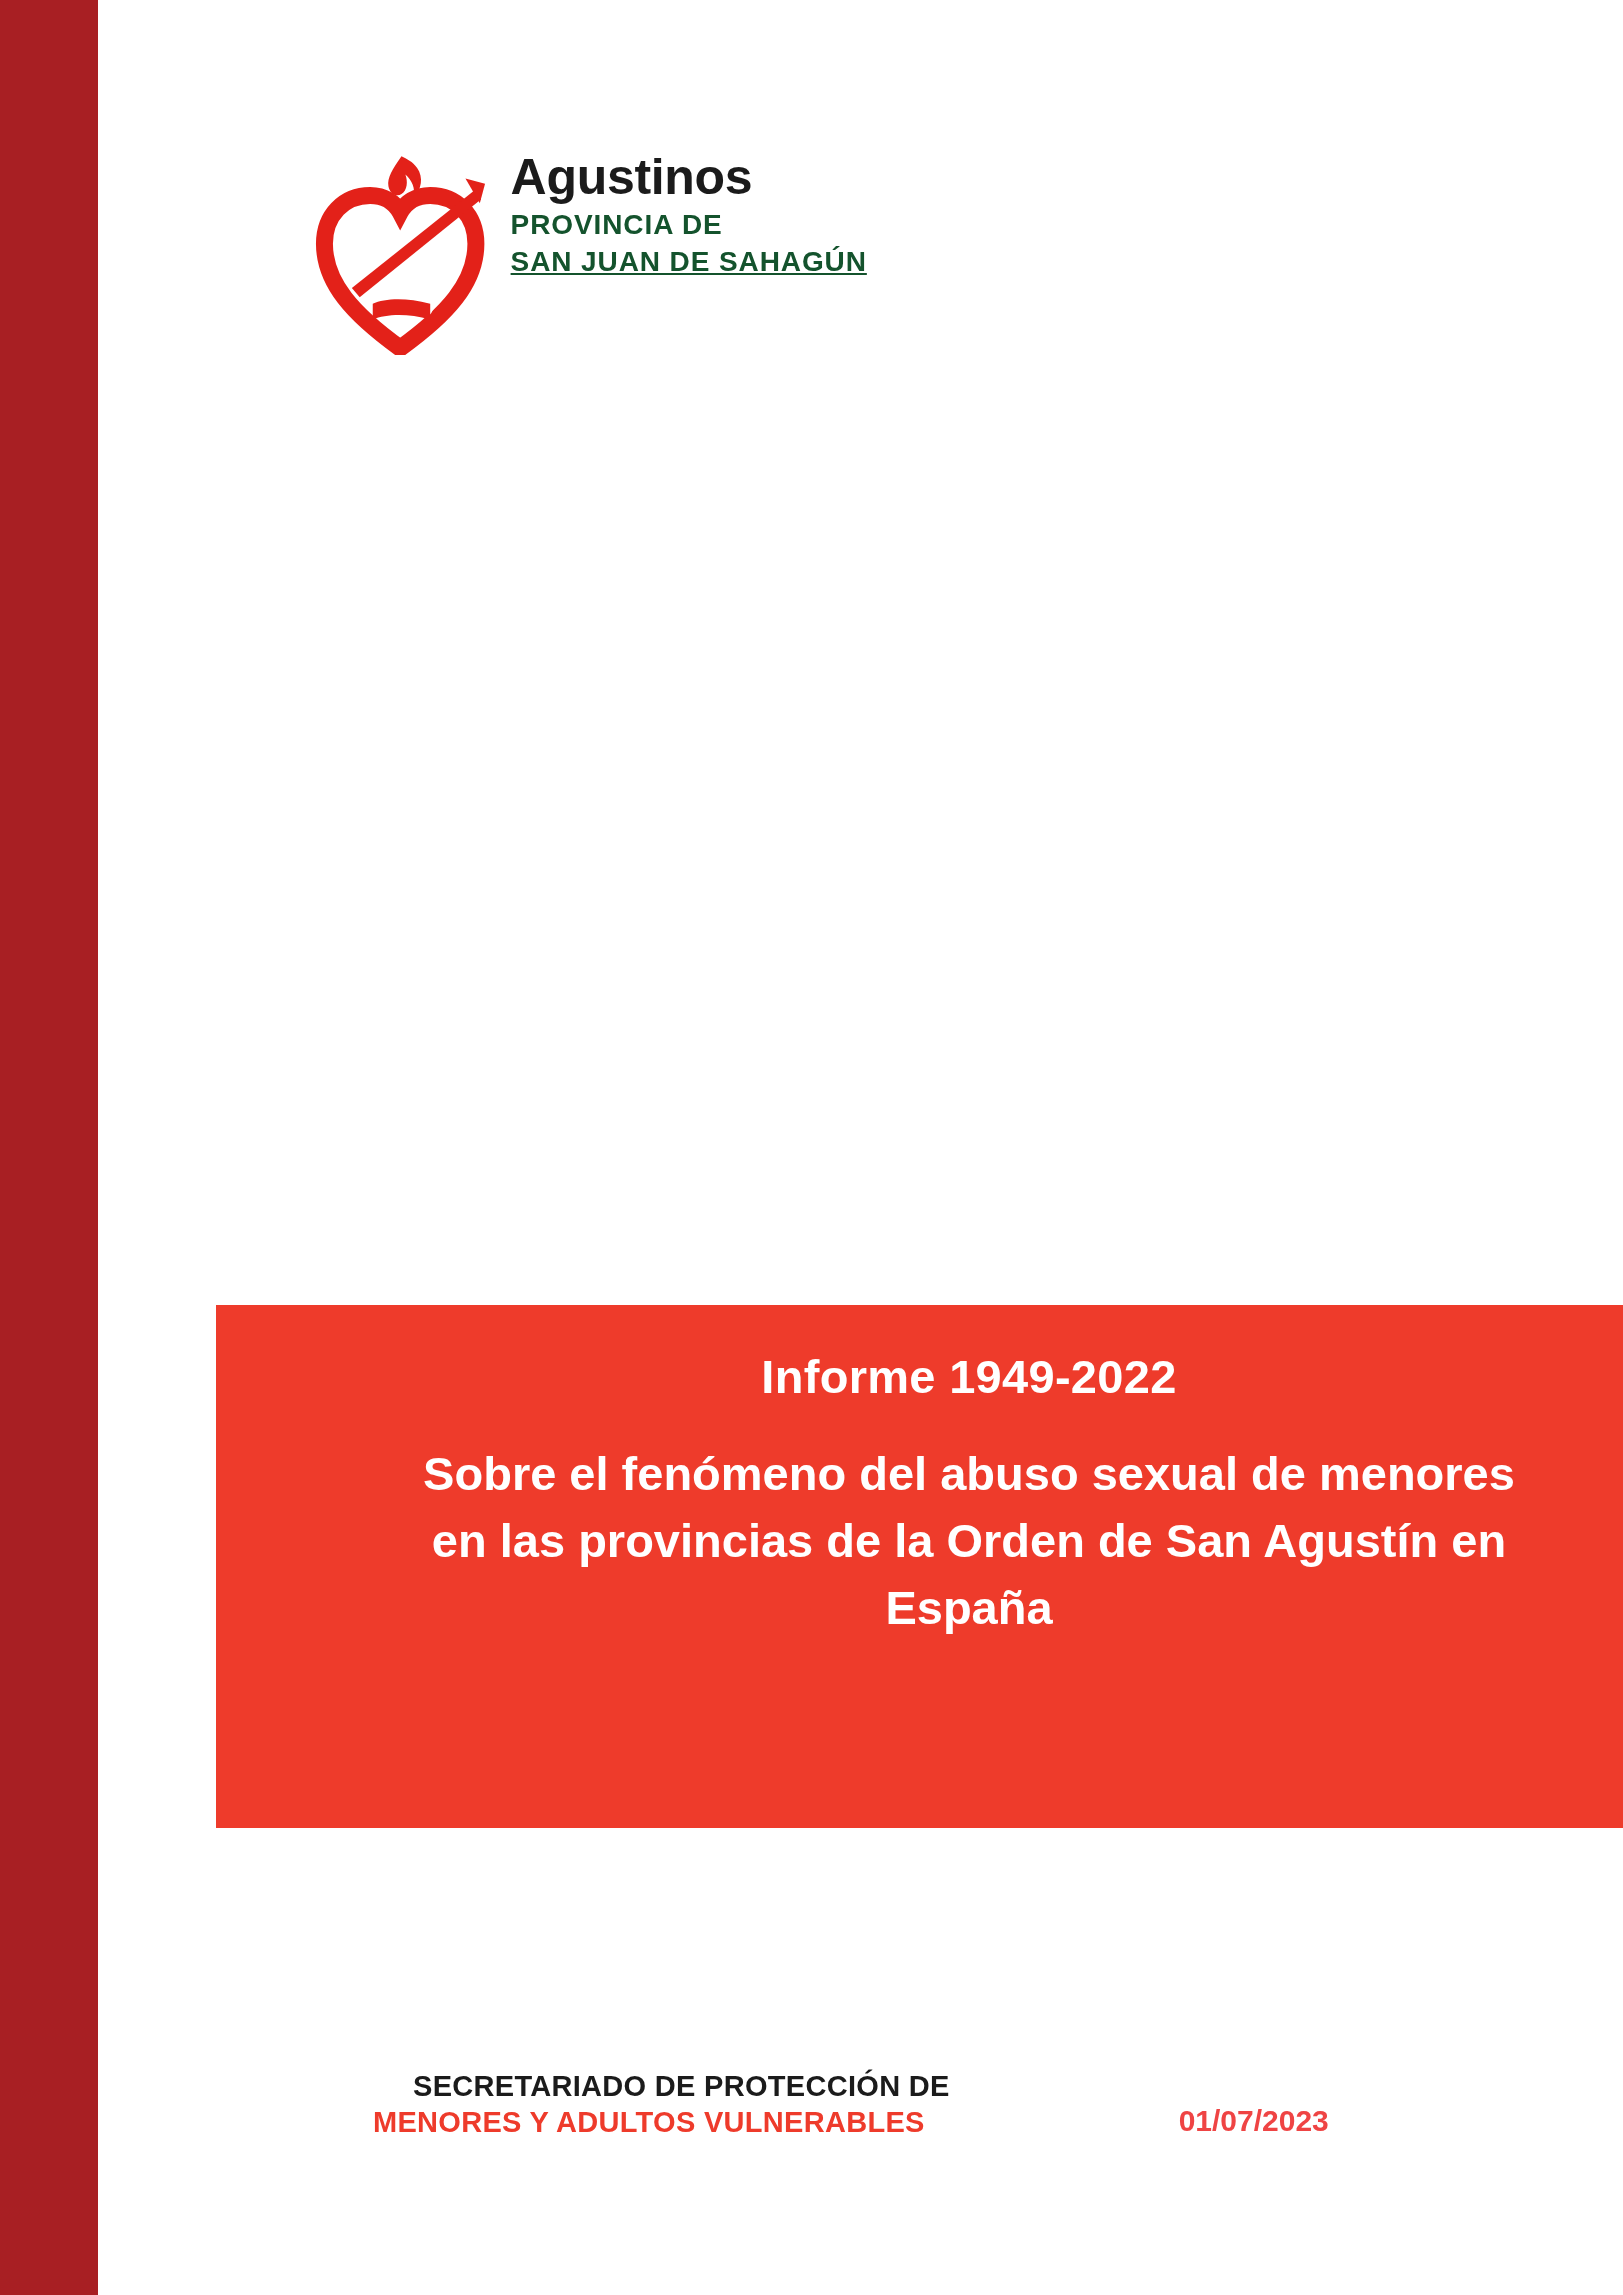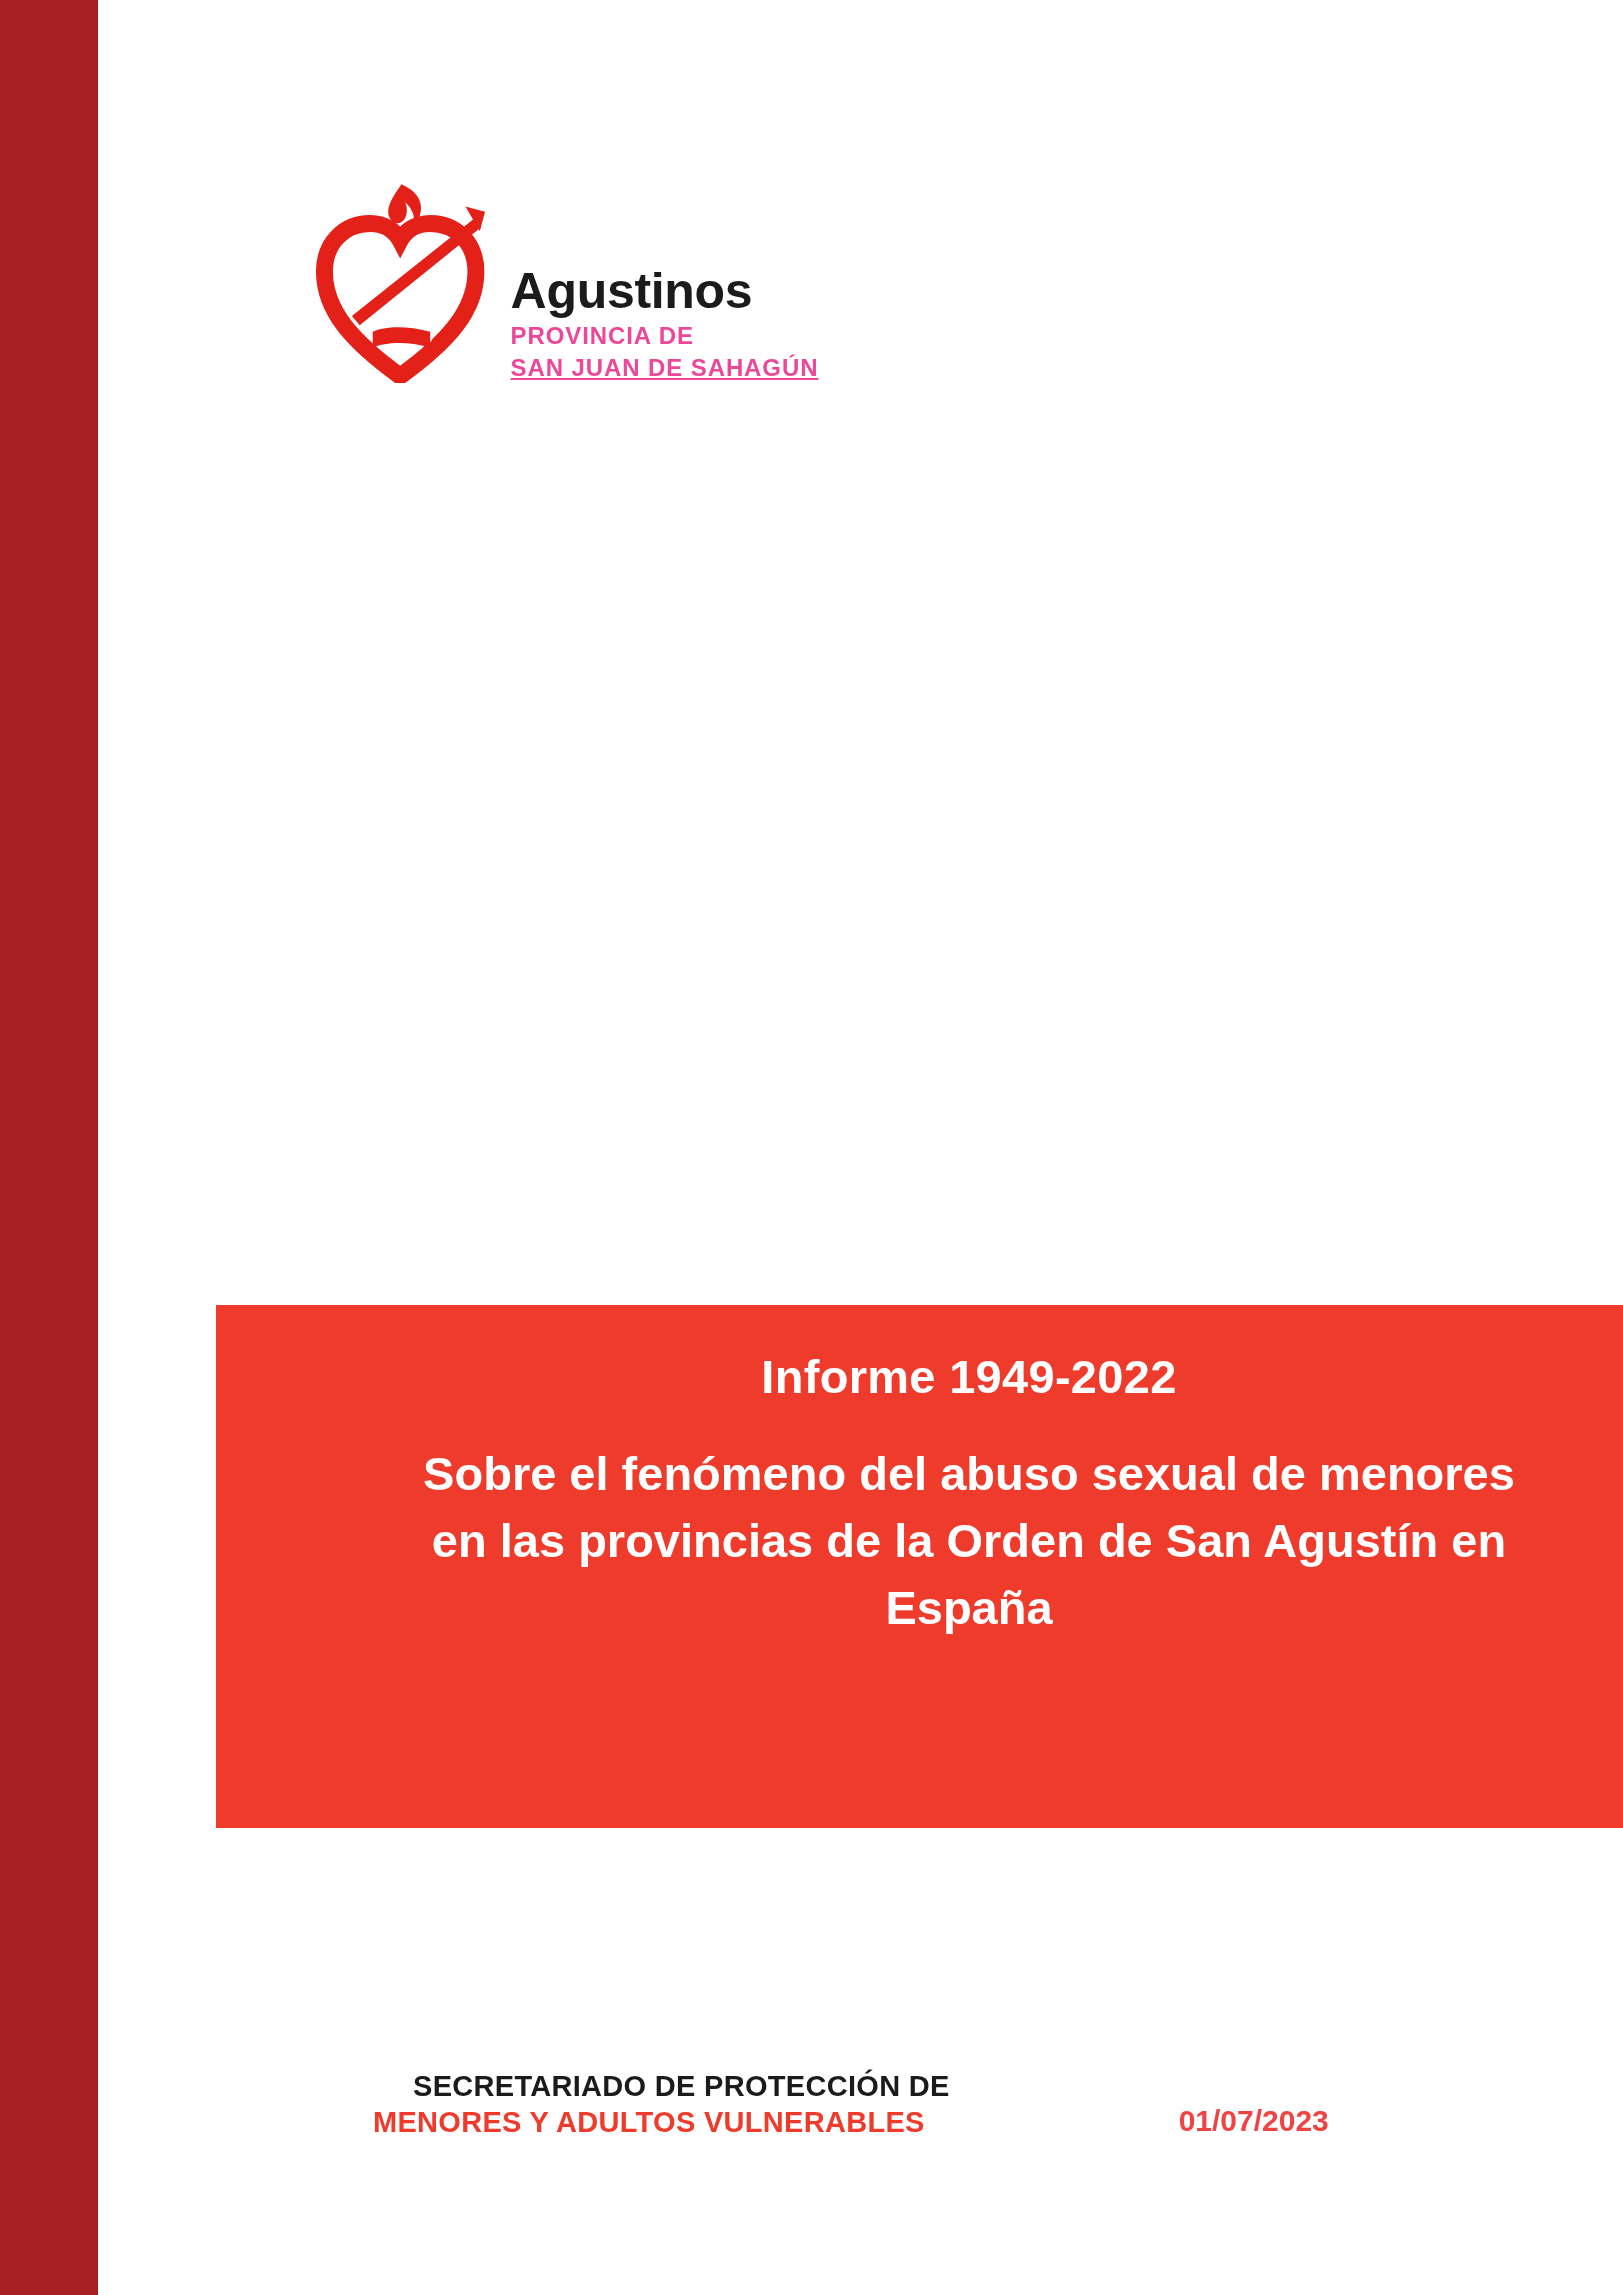--- a/index.html
+++ b/index.html
@@ -32,23 +32,23 @@
     top: 0;
     width: 1525px;
     height: 2295px;
     background: #ffffff;
   }
 
   
   .logo-block {
     position: absolute;
     left: 216px;
-    top: 180px;
+    top: 152px;
     display: flex;
-    align-items: flex-end;
+    align-items: flex-start;
   }
   .logo-mark {
     width: 173px;
     height: 203px;
     flex: 0 0 auto;
   }
   .logo-text {
     margin-left: 23.6px;
     display: flex;
     flex-direction: column;
@@ -56,23 +56,23 @@
   }
   .logo-title {
     font-size: 50px;
     font-weight: 700;
     color: #1b1b1b;
     letter-spacing: -0.3px;
     line-height: 1;
   }
   .logo-sub1,
   .logo-sub2 {
-    font-size: 24px;
+    font-size: 28px;
     font-weight: 700;
-    color: #ec4899;
+    color: #14532d;
     letter-spacing: 0.9px;
     line-height: 1.26;
     margin-top: 5.2px;
   }
   .logo-sub2 {
     margin-top: 1.3px;
     text-decoration: underline;
   }
 
   

